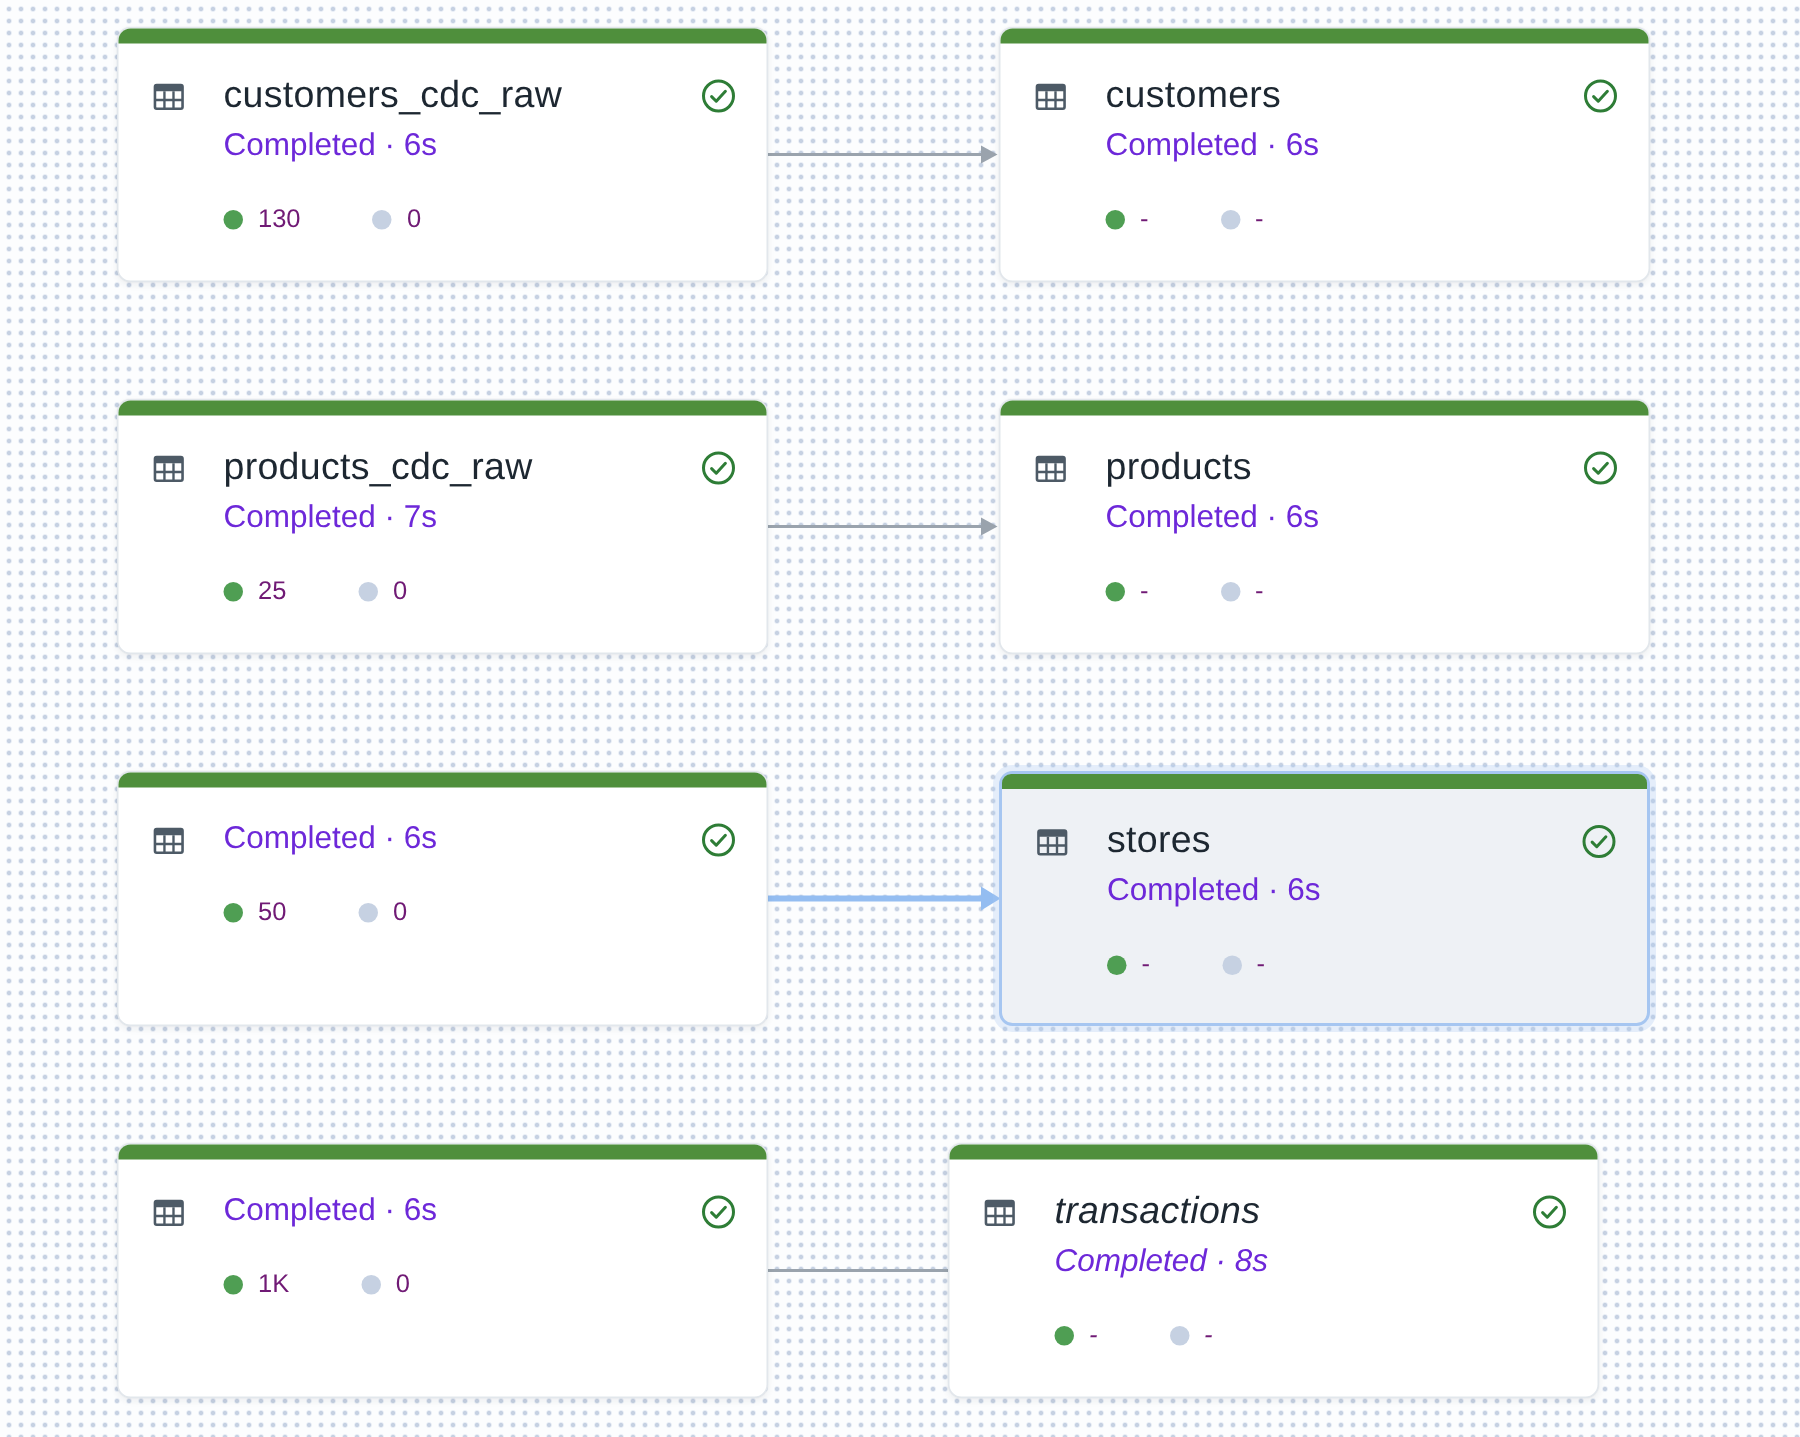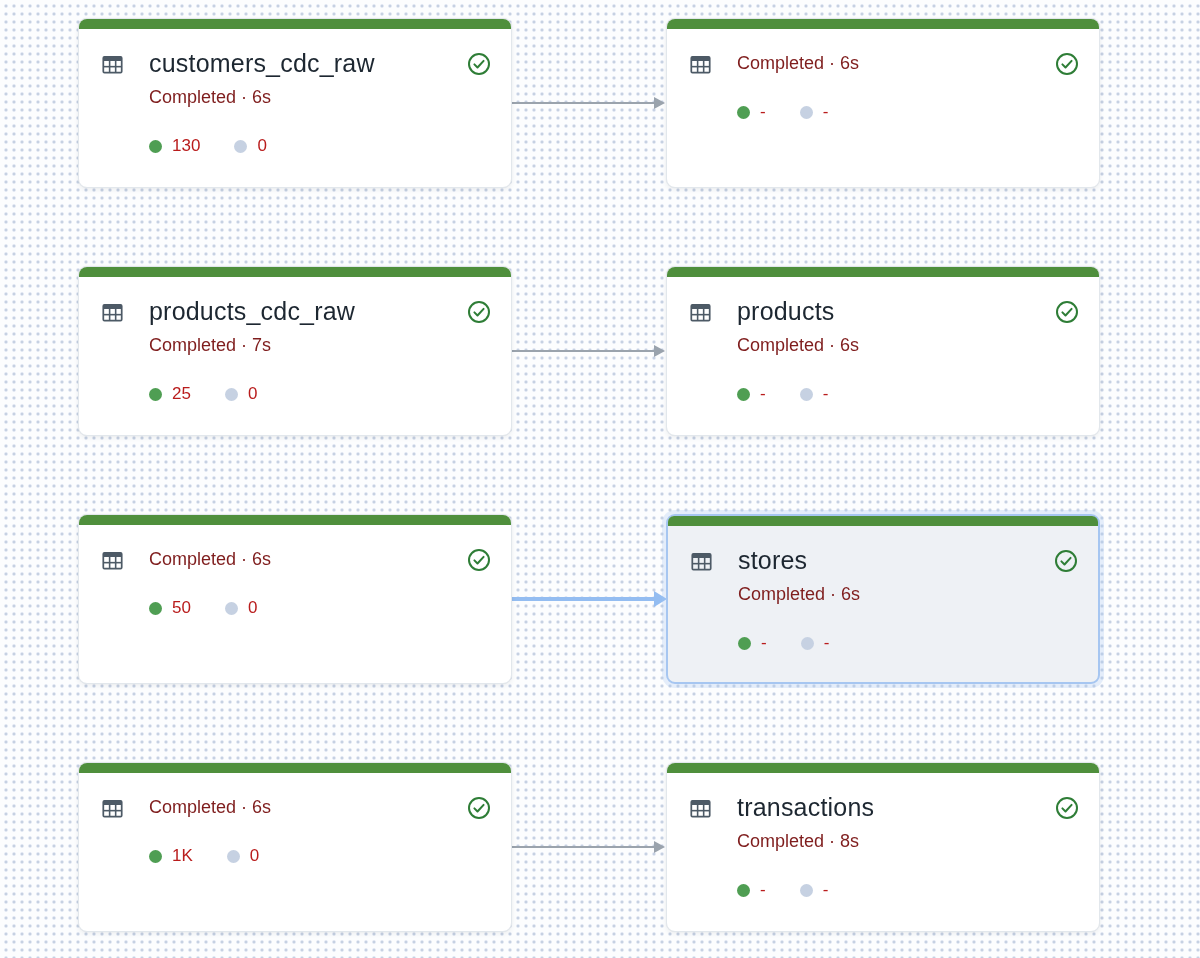--- a/index.html
+++ b/index.html
@@ -96,35 +96,35 @@
     font-size: 25px;
     line-height: 34px;
     font-weight: 500;
     letter-spacing: 0.2px;
     color: #1d2731;
     white-space: nowrap;
     overflow: hidden;
   }
   .node-status {
     margin-top: 7px;
-    font-size: 18px;
+    font-size: 21px;
     line-height: 20px;
-    color: #7f1d1d;
+    color: #6d28d9;
   }
   .metrics {
     margin-top: 29px;
     display: flex;
     align-items: center;
   }
   .metric {
     display: inline-flex;
     align-items: center;
-    margin-right: 34px;
+    margin-right: 48px;
     font-size: 17px;
-    color: #b91c1c;
+    color: #701a75;
   }
   .metric .dot {
     width: 13px;
     height: 13px;
     border-radius: 50%;
     margin-right: 10px;
   }
   .dot.green { background: var(--metric-green-dot, #4f9e53); }
   .dot.gray  { background: var(--metric-gray-dot,  #c4cedc); }
   .check-cell {
@@ -181,20 +181,21 @@
       <div class="icon-cell table-icon">
         <svg width="23" height="23" viewBox="0 0 16 16" aria-hidden="true">
           <rect x="1.6" y="2.6" width="12.8" height="11" rx="0.8" fill="none" stroke="#4d5a66" stroke-width="1.2"></rect>
           <path d="M1.6 3.4 a0.8 0.8 0 0 1 0.8 -0.8 h11.2 a0.8 0.8 0 0 1 0.8 0.8 v2.1 h-12.8 z" fill="#4d5a66"></path>
           <line x1="1.6" y1="9.5" x2="14.4" y2="9.5" stroke="#4d5a66" stroke-width="1.1"></line>
           <line x1="6" y1="5.5" x2="6" y2="13.6" stroke="#4d5a66" stroke-width="1.1"></line>
           <line x1="10.2" y1="5.5" x2="10.2" y2="13.6" stroke="#4d5a66" stroke-width="1.1"></line>
         </svg>
       </div>
       <div class="main-cell">
+        <div class="node-title">customers</div>
         <div class="node-status">Completed · 6s</div>
         <div class="metrics">
           <span class="metric">
             <span class="dot green"></span>
             <span>-</span>
           </span>
           <span class="metric">
             <span class="dot gray"></span>
             <span>-</span>
           </span>
@@ -369,21 +370,21 @@
         </div>
       </div>
       <div class="check-cell">
         <svg width="24" height="24" viewBox="0 0 24 24" aria-hidden="true">
           <circle cx="12" cy="12" r="10" fill="none" stroke="#2e7d36" stroke-width="2"></circle>
           <path d="M7.4 12.4l3.1 3.1 6.1-6.6" fill="none" stroke="#2e7d36" stroke-width="2" stroke-linecap="round" stroke-linejoin="round"></path>
         </svg>
       </div>
     </div>
   </div>
-    <div class="node" style="left: 666px; top: 762px;">
+    <div class="node" style="left: 632px; top: 762px; font-style: italic;">
     <div class="bar"></div>
     <div class="node-inner">
       <div class="icon-cell table-icon">
         <svg width="23" height="23" viewBox="0 0 16 16" aria-hidden="true">
           <rect x="1.6" y="2.6" width="12.8" height="11" rx="0.8" fill="none" stroke="#4d5a66" stroke-width="1.2"></rect>
           <path d="M1.6 3.4 a0.8 0.8 0 0 1 0.8 -0.8 h11.2 a0.8 0.8 0 0 1 0.8 0.8 v2.1 h-12.8 z" fill="#4d5a66"></path>
           <line x1="1.6" y1="9.5" x2="14.4" y2="9.5" stroke="#4d5a66" stroke-width="1.1"></line>
           <line x1="6" y1="5.5" x2="6" y2="13.6" stroke="#4d5a66" stroke-width="1.1"></line>
           <line x1="10.2" y1="5.5" x2="10.2" y2="13.6" stroke="#4d5a66" stroke-width="1.1"></line>
         </svg>

